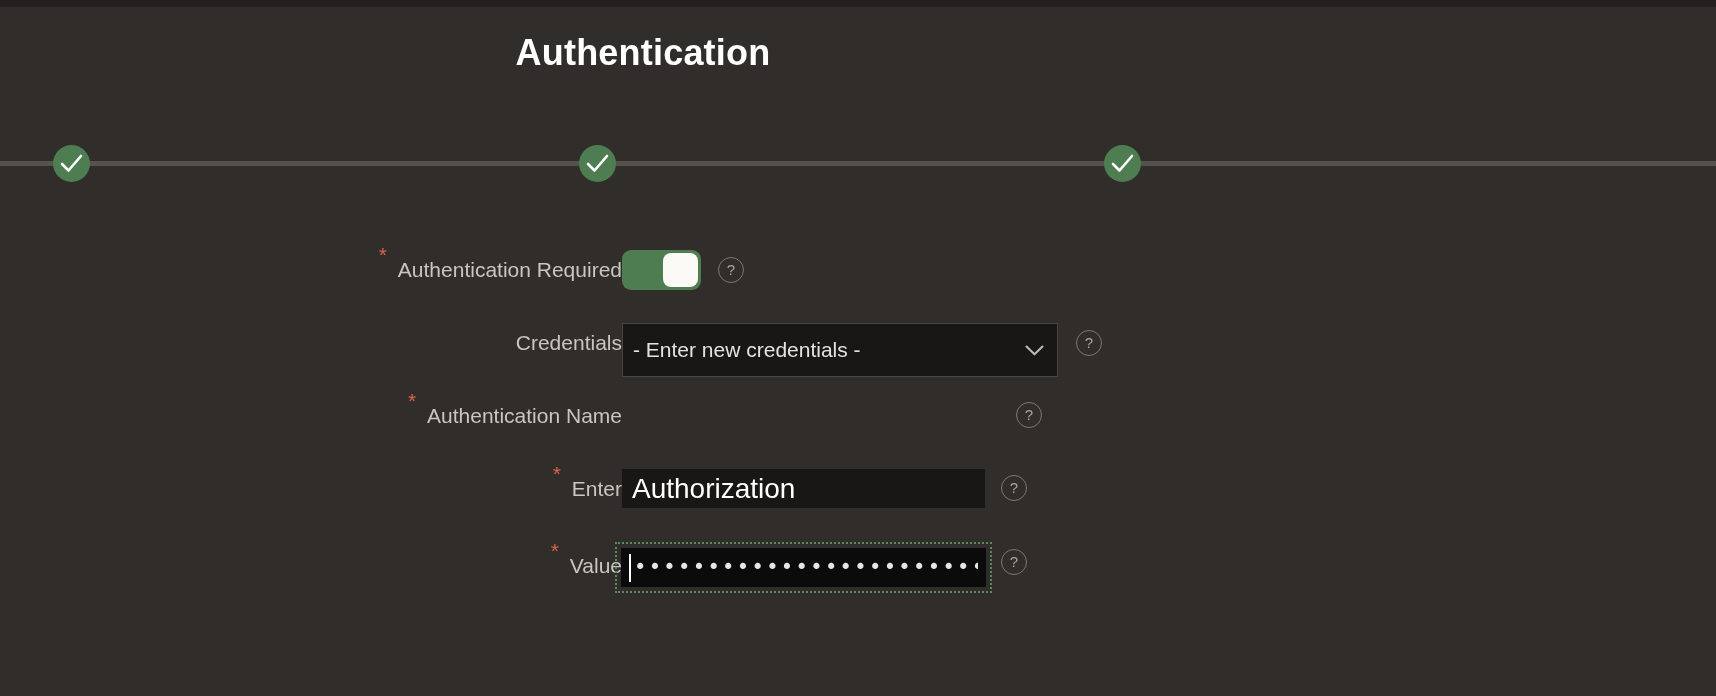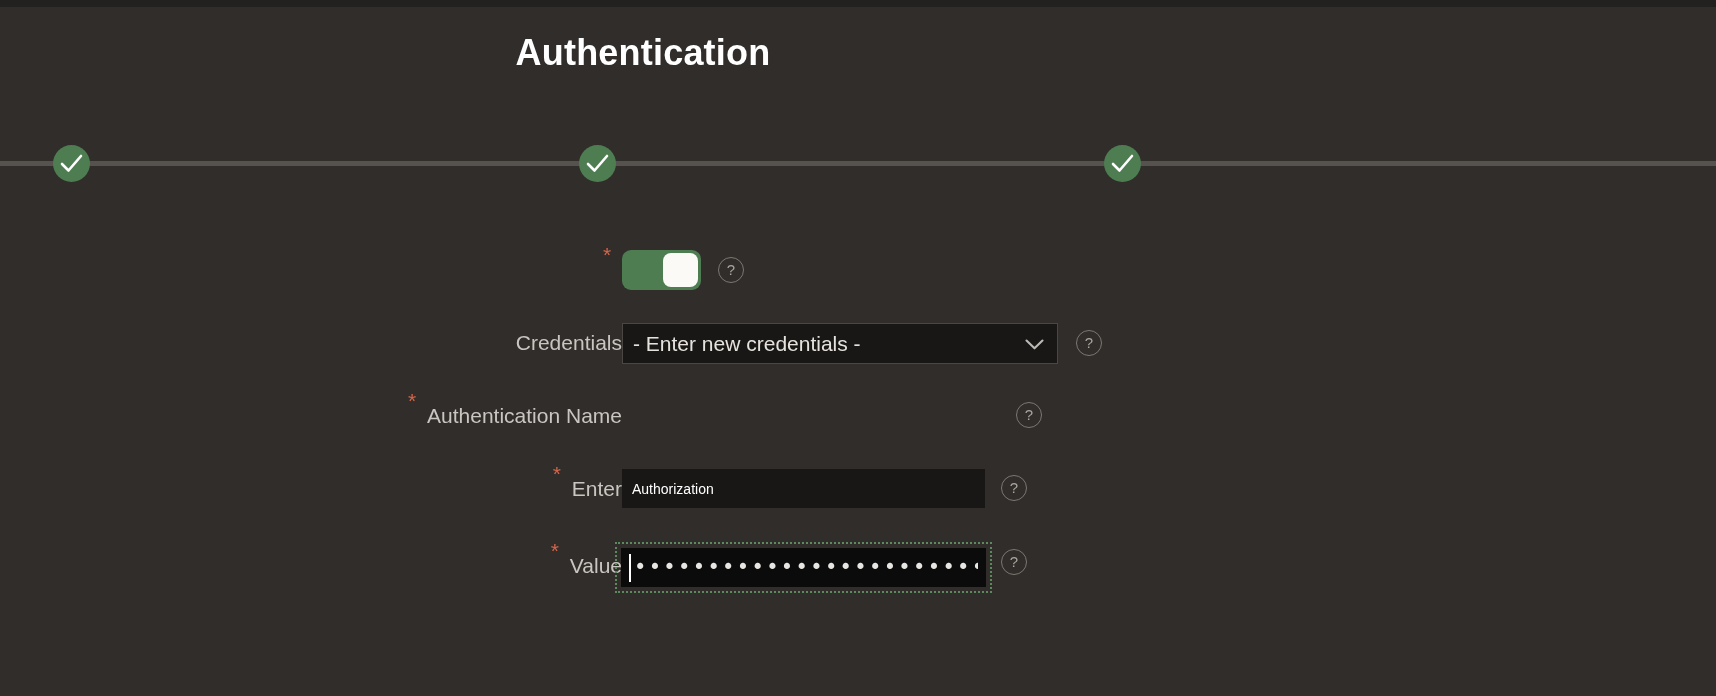--- a/index.html
+++ b/index.html
@@ -122,21 +122,21 @@
     position: relative;
     height: 39px;
     background: #181716;
     box-sizing: border-box;
     display: flex;
     align-items: center;
     padding: 0 40px 0 10px;
   }
   .select-box.bordered {
     border: 1px solid #4a4743;
-    height: 41px;
+    height: 54px;
   }
   .select-text {
     font-size: 21px;
     color: #e6e3de;
     white-space: nowrap;
     overflow: hidden;
   }
   .chev {
     position: absolute;
     right: 13px;
@@ -150,21 +150,21 @@
   .text-input {
     position: relative;
     height: 39px;
     background: #181716;
     display: flex;
     align-items: center;
     padding: 0 10px;
     box-sizing: border-box;
   }
   .text-input .val {
-    font-size: 14px;
+    font-size: 28px;
     color: #ffffff;
     white-space: nowrap;
   }
   
   .focus-ring {
     position: relative;
     padding: 4px;
     border: 2px dotted #5b8a5f;
     box-sizing: border-box;
   }
@@ -240,20 +240,21 @@
         </svg>
     </span>
   </div>
 </div>
 
 <div id="form">
 
   <div class="form-row">
     <div class="field-label">
       <span class="req-star">*</span>
+      <span>Authentication Required</span>
     </div>
     <div class="control-wrap">
       <div class="toggle">
         <div class="knob"></div>
       </div>
     </div>
     <div class="help-icon" style="left:718px; top:7px;">?</div>
   </div>
 
   <div class="form-row">

